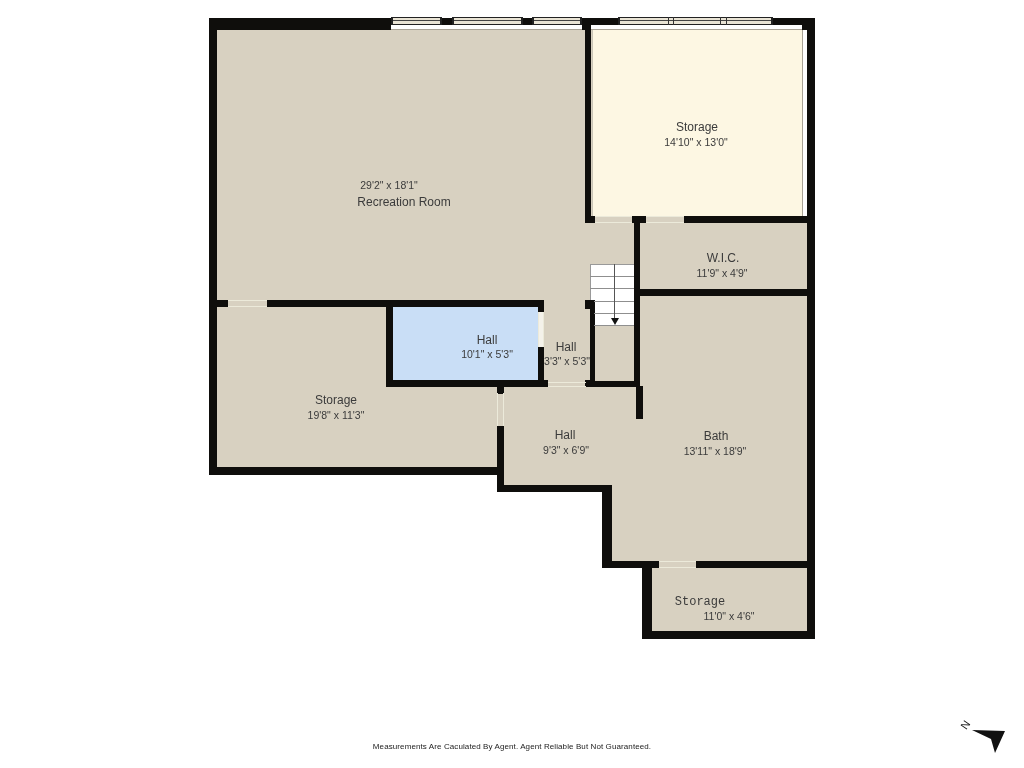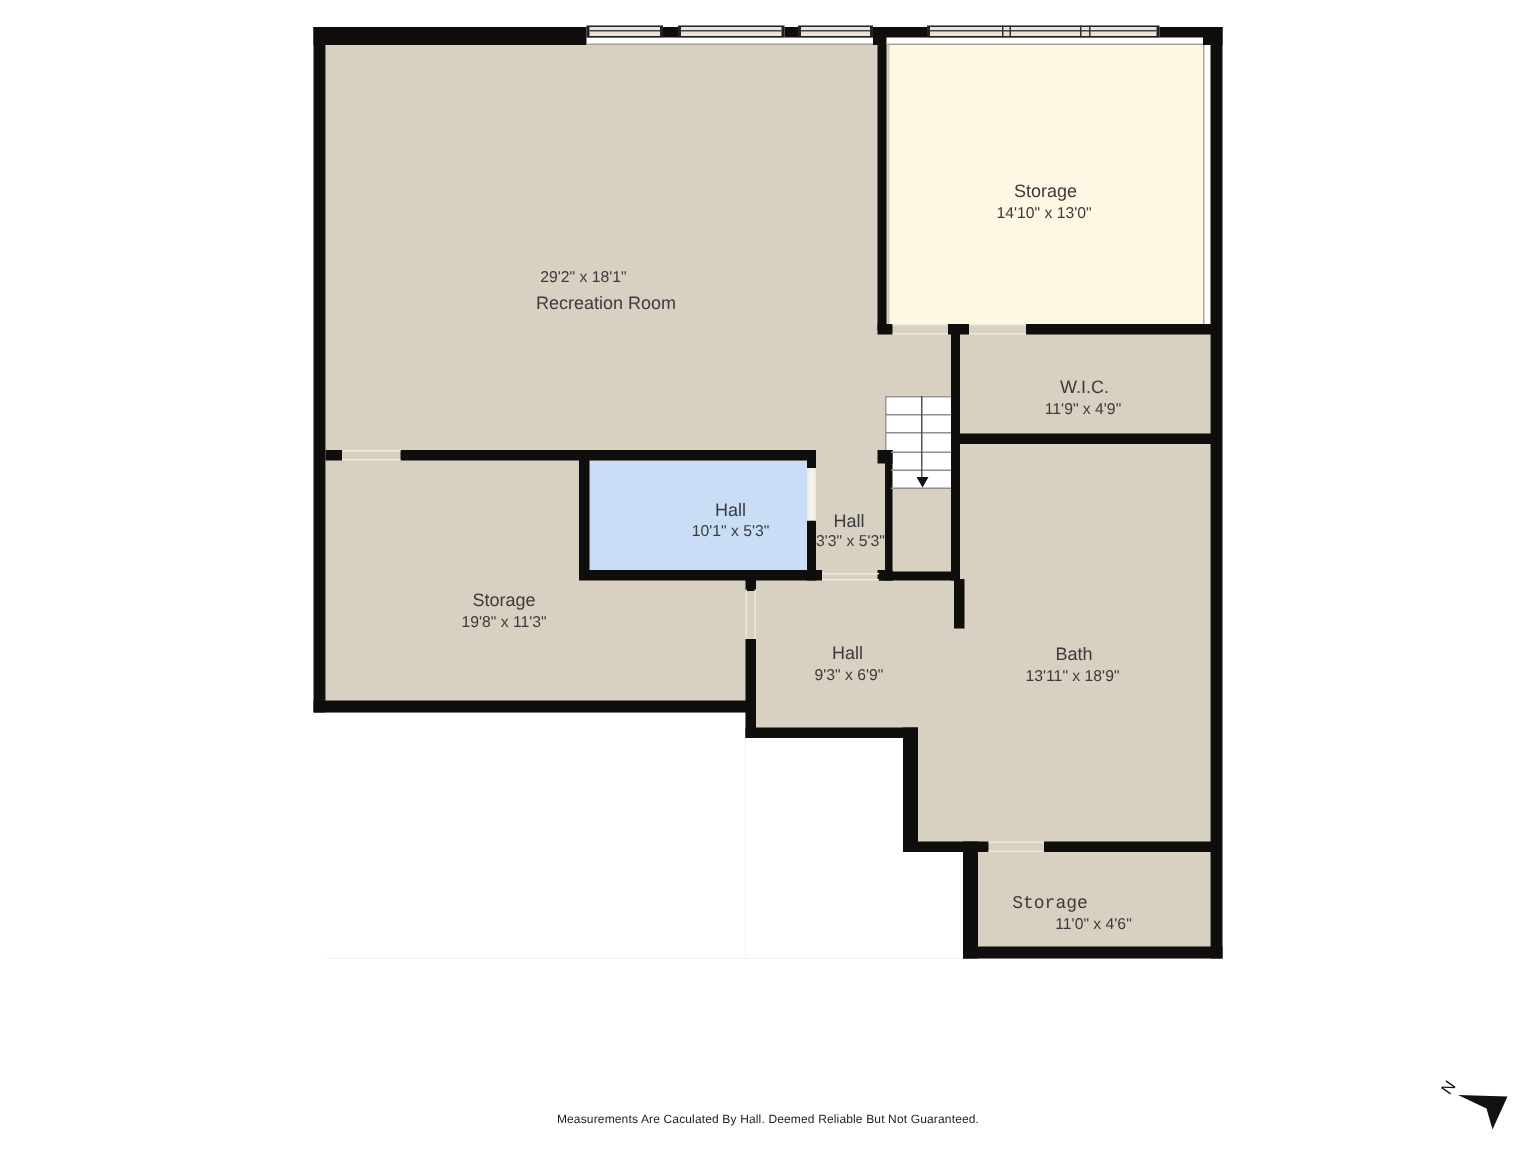--- a/index.html
+++ b/index.html
@@ -105,19 +105,19 @@
   <div class="lbl dim" style="left:567px;top:361px;">3'3" x 5'3"</div>
   <div class="lbl name" style="left:336px;top:400px;">Storage</div>
   <div class="lbl dim" style="left:336px;top:415px;">19'8" x 11'3"</div>
   <div class="lbl name" style="left:565px;top:435px;">Hall</div>
   <div class="lbl dim" style="left:566px;top:450px;">9'3" x 6'9"</div>
   <div class="lbl name" style="left:716px;top:436px;">Bath</div>
   <div class="lbl dim" style="left:715px;top:451px;">13'11" x 18'9"</div>
   <div class="lbl name" style="left:700px;top:602px;font-family:Liberation Mono, monospace;">Storage</div>
   <div class="lbl dim" style="left:729px;top:616px;">11'0" x 4'6"</div>
 
-  <div class="lbl" style="left:512px;top:746px;font-size:8px;color:#222;letter-spacing:0.1px;">Measurements Are Caculated By Hall. Deemed Reliable But Not Guaranteed.</div>
+  <div class="lbl" style="left:512px;top:746px;font-size:8px;color:#222;letter-spacing:0.1px;">Measurements Are Caculated By Agent. Agent Reliable But Not Guaranteed.</div>
 
   <svg style="position:absolute;left:930px;top:691px;" width="94" height="78" viewBox="0 0 94 78">
     <polygon points="42,39 75,40 65,62 61,48" fill="#111"></polygon>
     <text x="33" y="41" font-family="&quot;Liberation Sans&quot;,sans-serif" font-size="11" fill="#111" transform="rotate(-55 33 37)">N</text>
   </svg>
 </div>
 
 </body></html>

